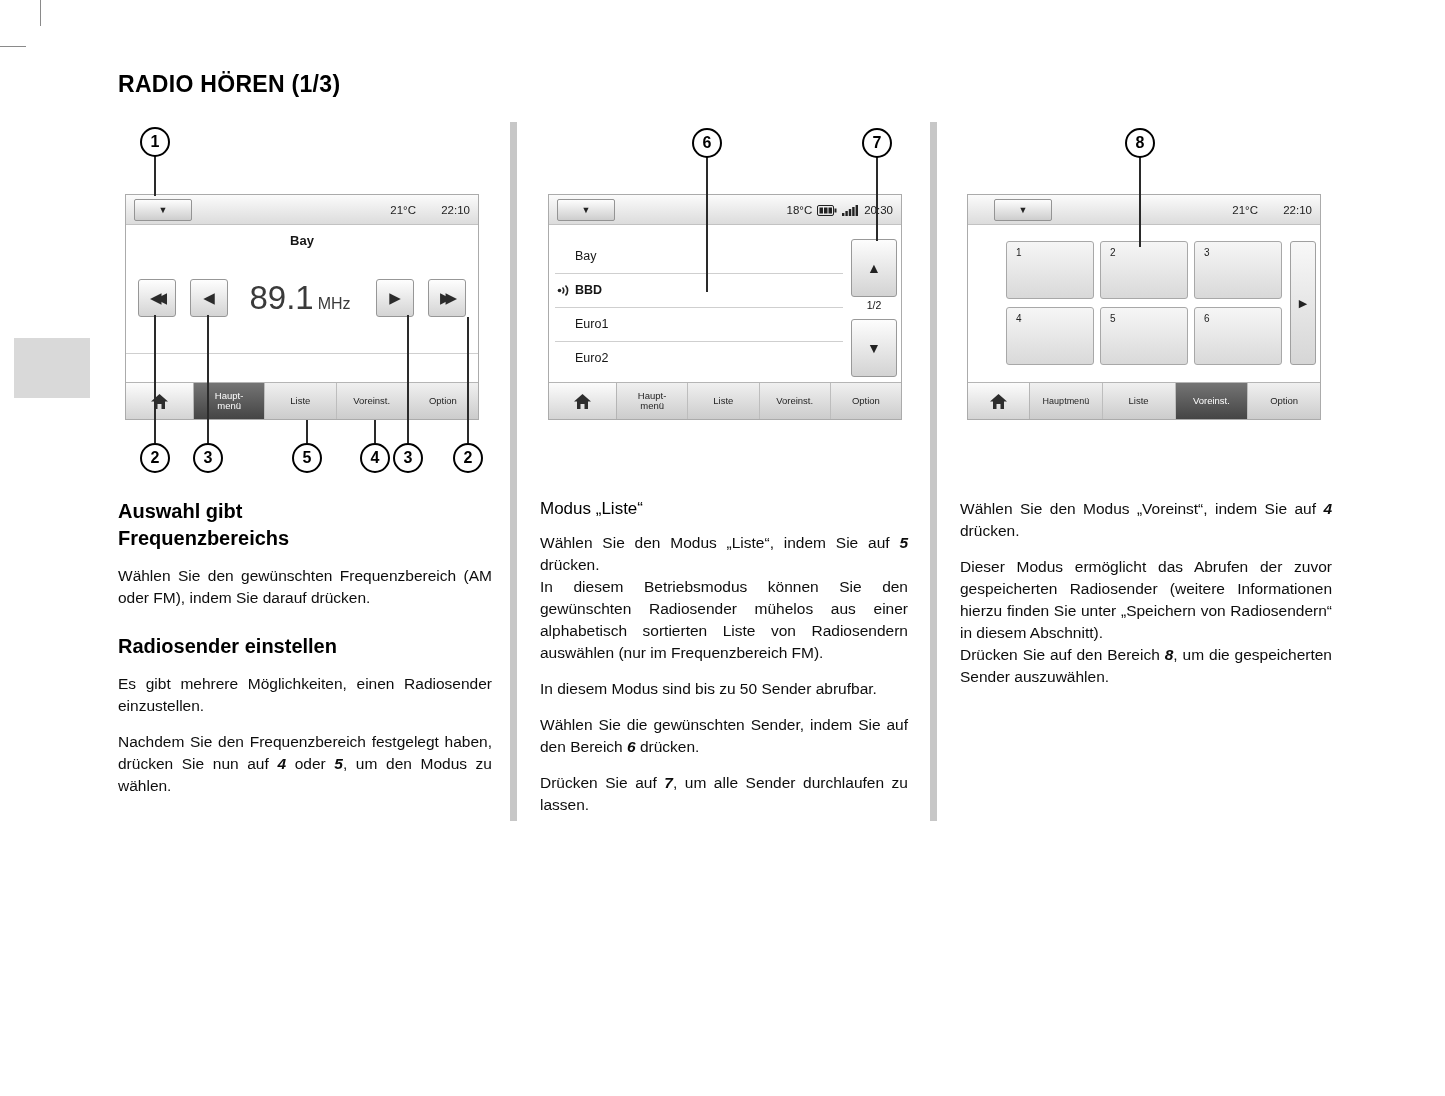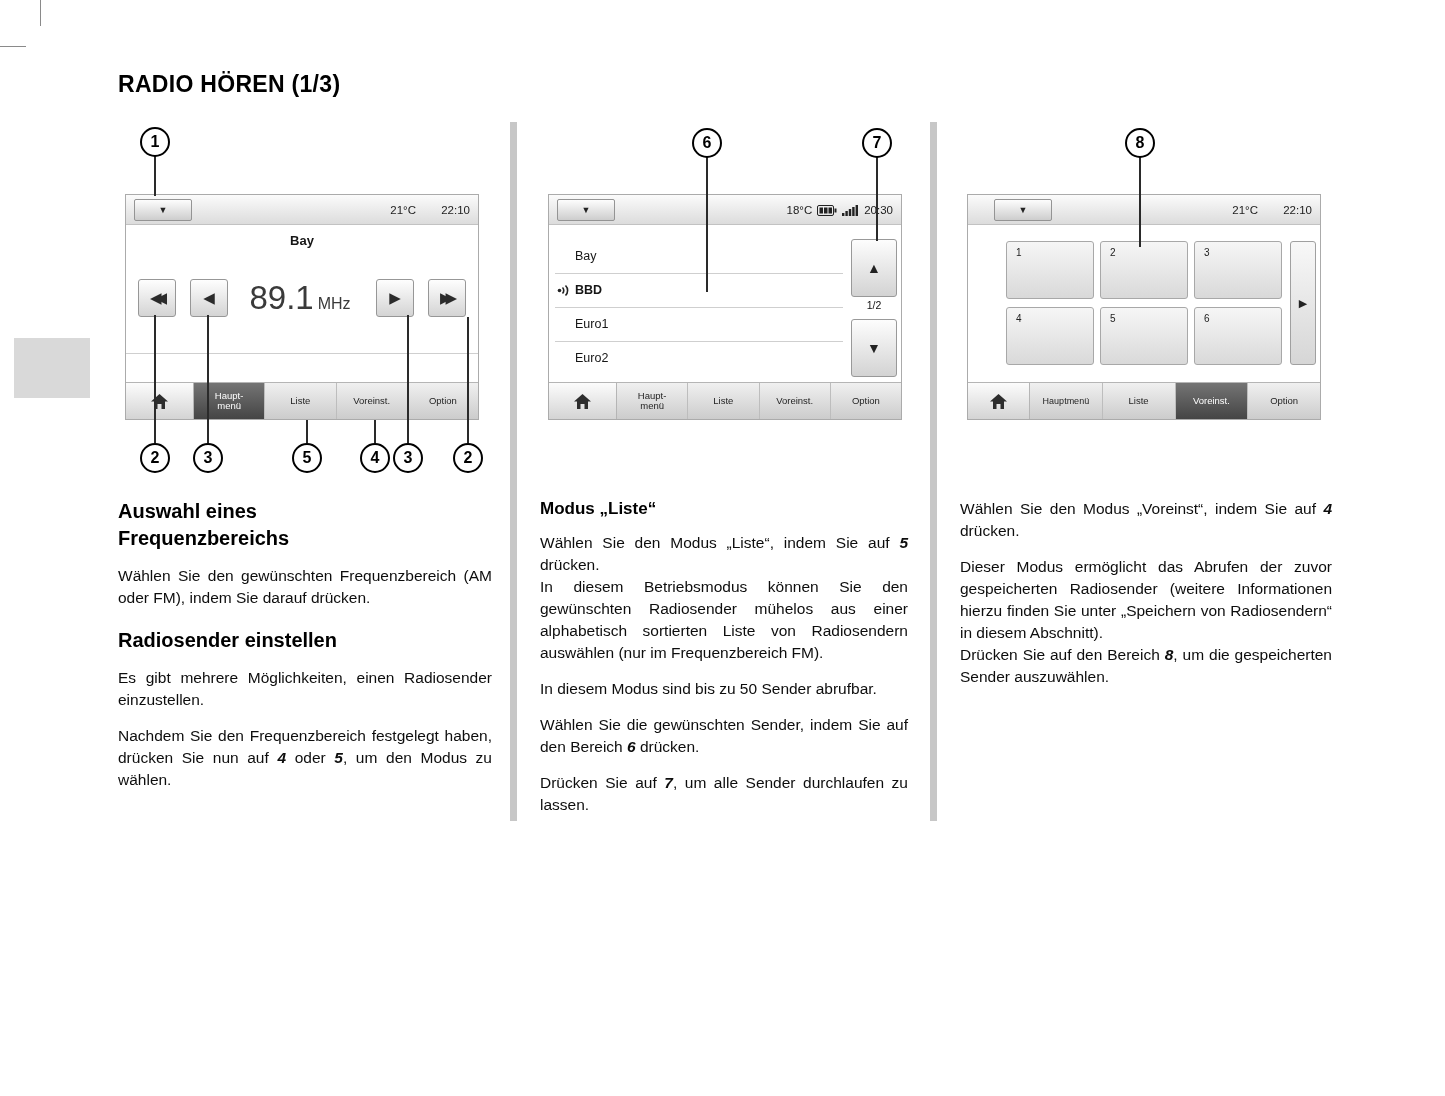--- a/index.html
+++ b/index.html
@@ -60,22 +60,22 @@
   .callout{position:absolute;width:30px;height:30px;border:2.5px solid #000;border-radius:50%;background:#fff;
            display:flex;align-items:center;justify-content:center;font-size:16px;font-weight:bold;color:#000;z-index:5}
   .cline{position:absolute;width:2px;background:#2a2a2a;z-index:4}
 
   
   .tcol{position:absolute;text-align:justify;font-size:15.5px;line-height:22px;color:#0d0d0d}
   .tcol p{margin:0 0 14px}
   .tcol p.tight{margin-bottom:0}
   .h-major{font-size:20px;line-height:27px;font-weight:bold;text-align:left;margin:0 0 13px;color:#000;max-width:255px}
   .h-major.wide{max-width:none}
-  .h-major.mt{margin-top:18px}
-  .h-minor{font-size:17px;font-weight:bold;text-align:left;margin:0 0 12px;color:#000}
+  .h-major.mt{margin-top:24px}
+  .h-minor{font-size:17px;font-weight:normal;text-align:left;margin:0 0 12px;color:#000}
   .h-minor.mt{margin-top:8px}
   .num{font-weight:bold;font-style:italic}
 </style>
 </head>
 <body>
 
 <div class="page">
 
   <div class="crop" style="left:40px;top:0;width:1px;height:26px"></div>
   <div class="crop" style="left:0;top:46px;width:26px;height:1px"></div>
@@ -286,21 +286,21 @@
       <div class="tab sel">
           <span>Voreinst.</span>
         </div>
       <div class="tab">
           <span>Option</span>
         </div>
     </div>
   </div>
 
   <div class="tcol" style="left:118px;top:498px;width:374px">
-    <h2 class="h-major">Auswahl eines Frequenzbereichs</h2>
+    <h2 class="h-major">Auswahl gibt Frequenzbereichs</h2>
     <p>Wählen Sie den gewünschten Frequenzbereich (AM oder FM), indem Sie darauf drücken.</p>
     <h2 class="h-major wide mt">Radiosender einstellen</h2>
     <p>Es gibt mehrere Möglichkeiten, einen Radiosender einzustellen.</p>
     <p><span>Nachdem Sie den Frequenzbereich festgelegt haben, drücken Sie nun auf </span><span class="num">4</span><span> oder </span><span class="num">5</span><span>, um den Modus zu wählen.</span></p>
   </div>
 
   <div class="tcol" style="left:540px;top:498px;width:368px">
     <h3 class="h-minor">Modus „Liste“</h3>
     <p class="tight"><span>Wählen Sie den Modus „Liste“, indem Sie auf </span><span class="num">5</span><span> drücken.</span></p>
     <p>In diesem Betriebsmodus können Sie den gewünschten Radiosender mühelos aus einer alphabetisch sortierten Liste von Radiosendern auswählen (nur im Frequenzbereich FM).</p>

